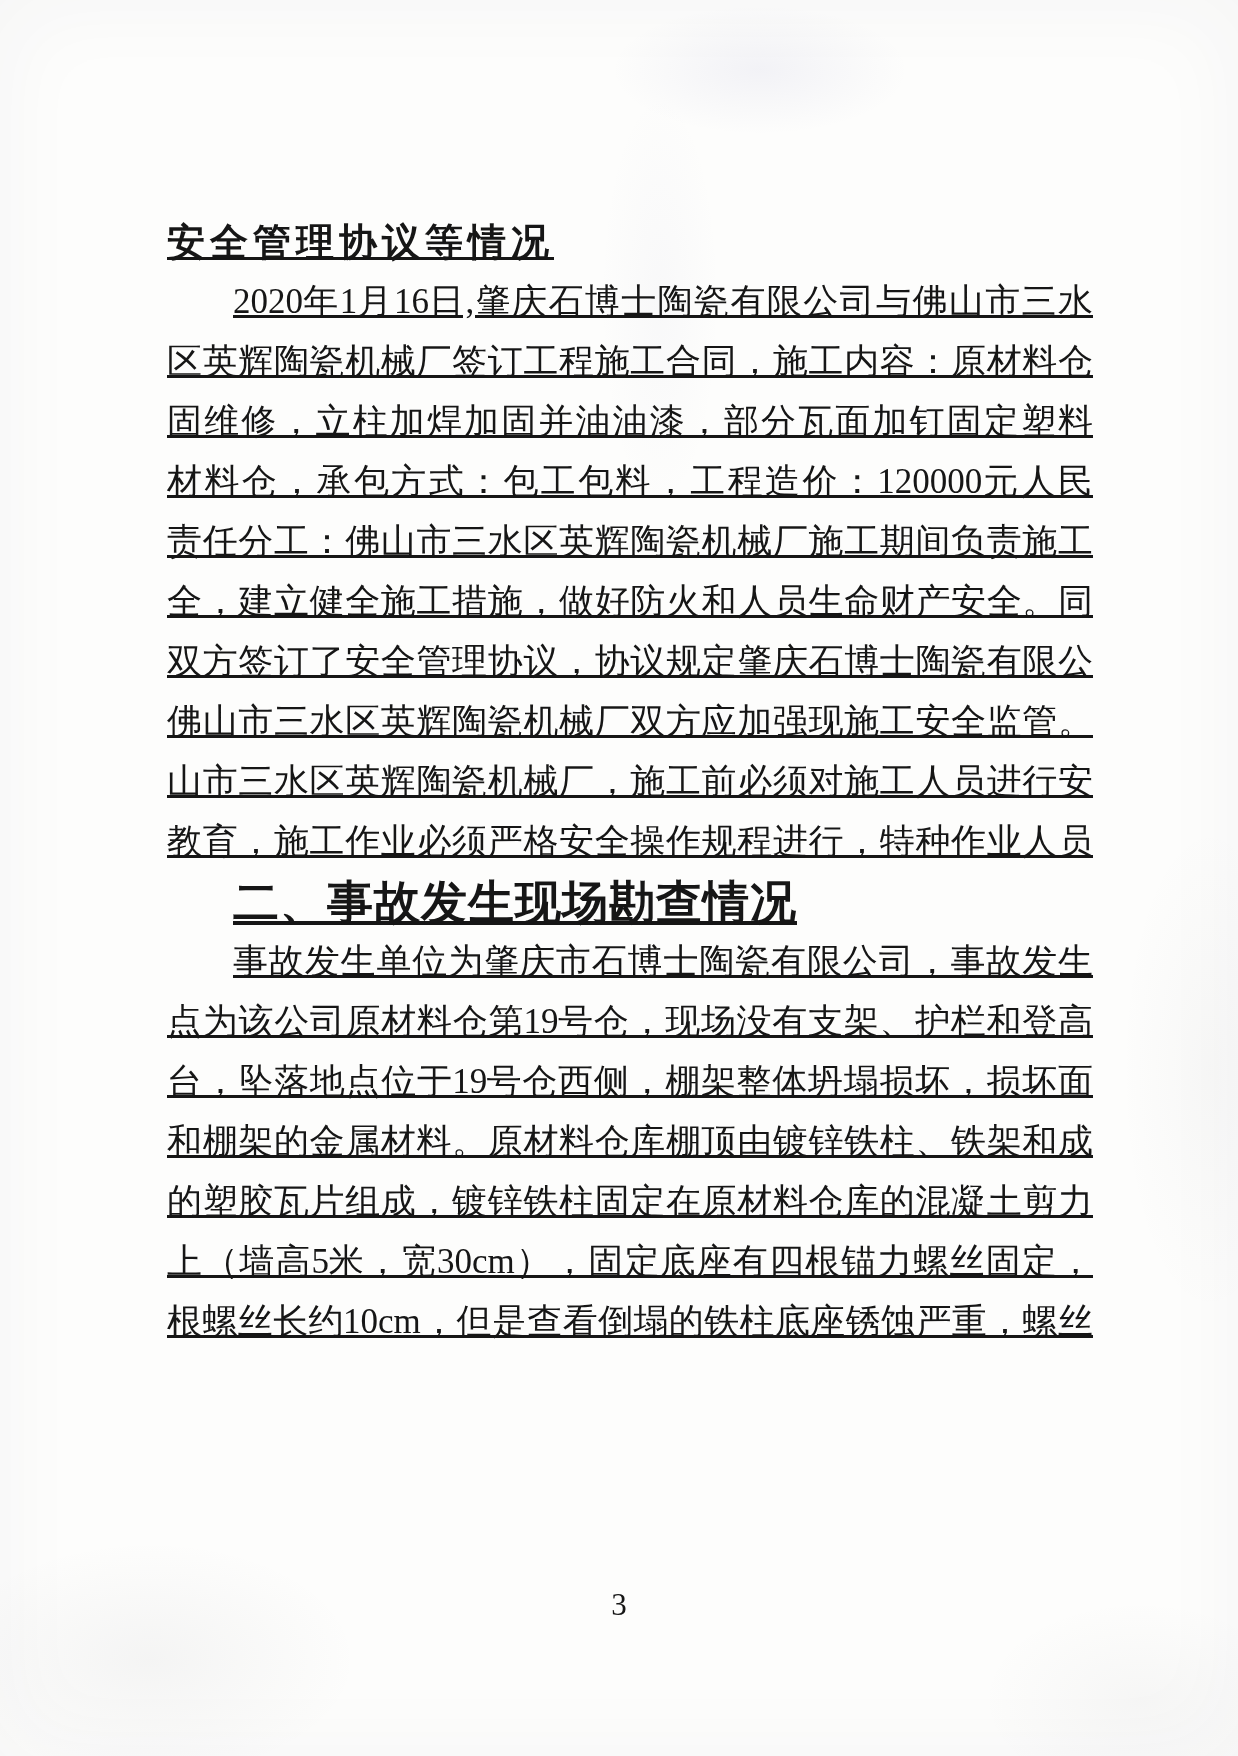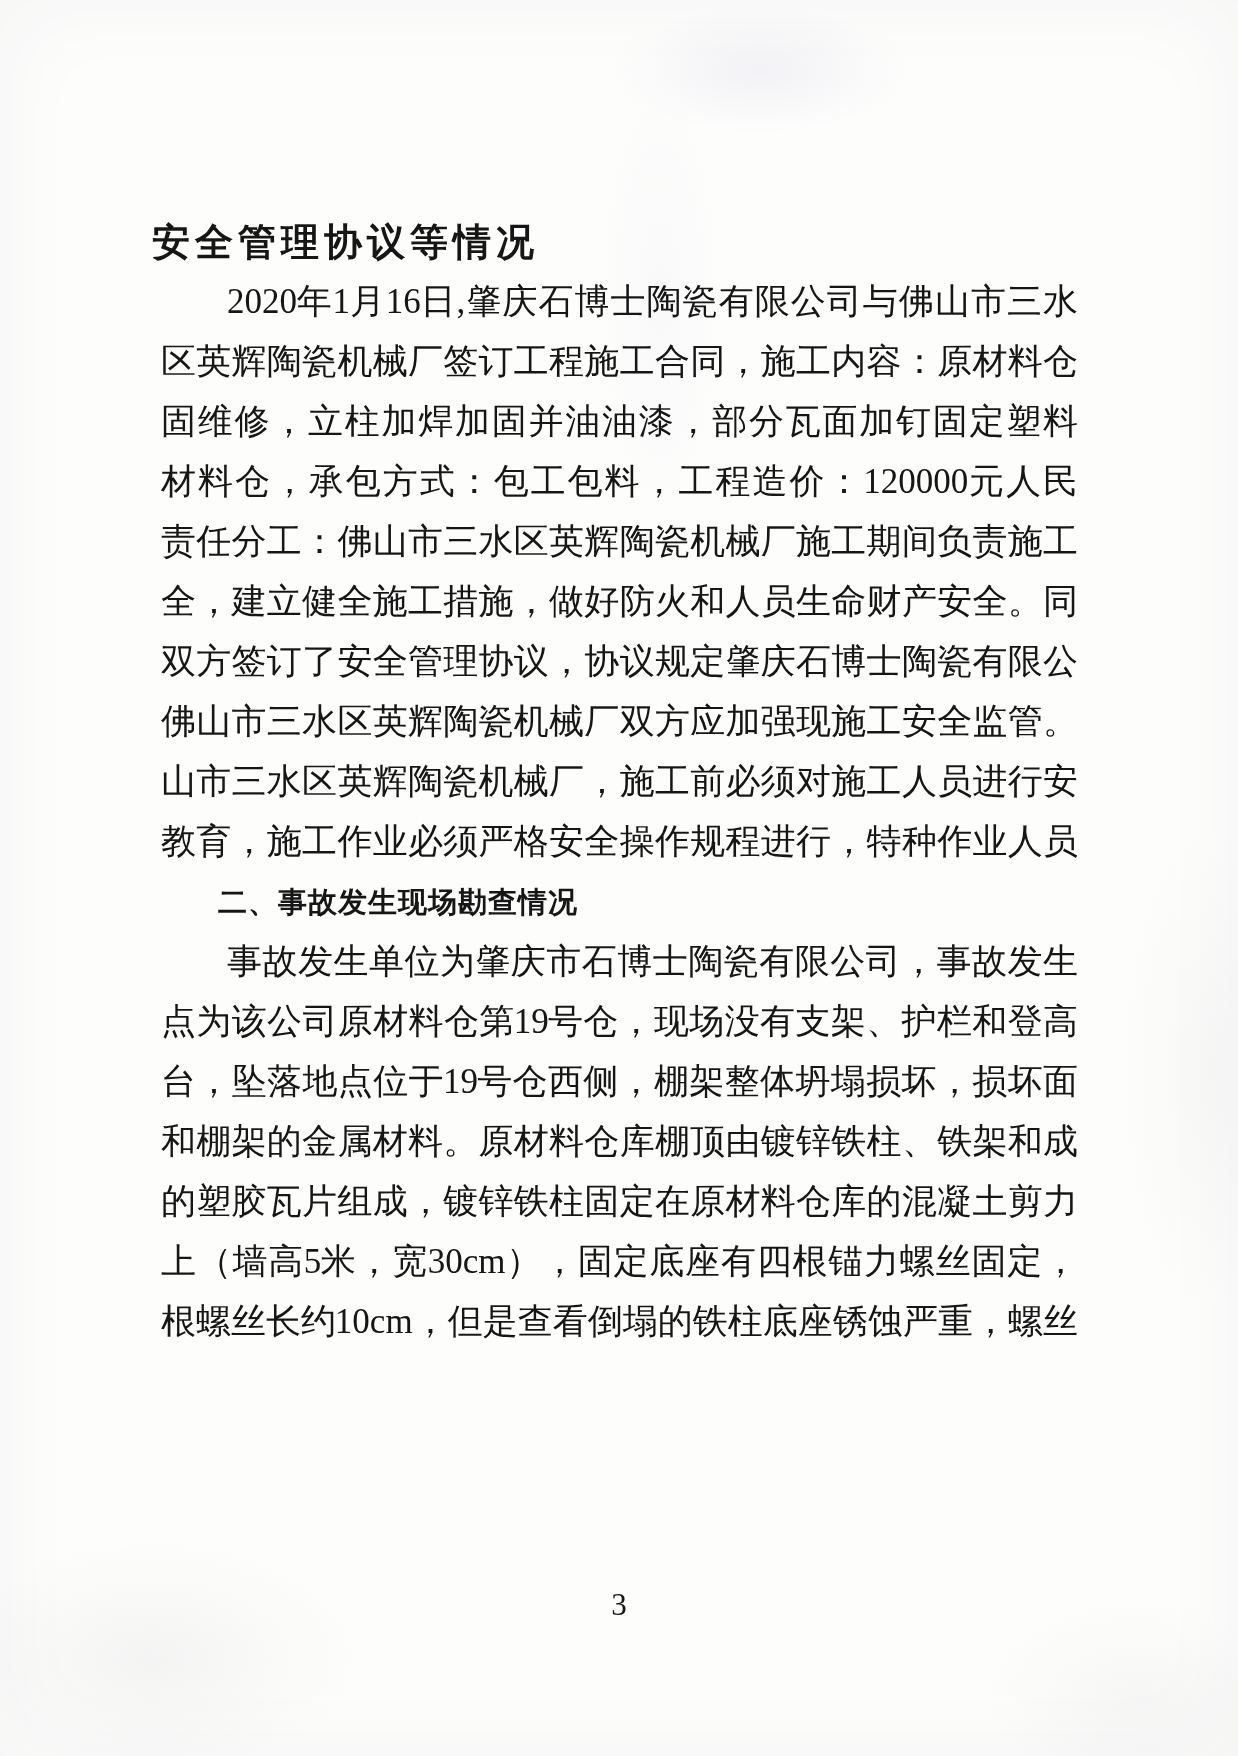--- a/index.html
+++ b/index.html
@@ -22,50 +22,50 @@
               background: radial-gradient(ellipse at center, rgba(120,120,170,0.035), rgba(120,120,170,0) 70%); }
   .noise.n3 { left: -60px; top: 1540px; width: 420px; height: 240px;
               background: radial-gradient(ellipse at center, rgba(80,80,90,0.05), rgba(80,80,90,0) 70%); }
   .noise.n4 { left: 980px; top: 1600px; width: 320px; height: 200px;
               background: radial-gradient(ellipse at center, rgba(80,80,90,0.04), rgba(80,80,90,0) 70%); }
   .noise.n5 { left: 1120px; top: 820px; width: 180px; height: 500px;
               background: radial-gradient(ellipse at center, rgba(80,80,90,0.03), rgba(80,80,90,0) 70%); }
 
   .textblock {
     position: absolute;
-    left: 152px;
+    left: 167px;
     top: 212px;
     width: 926px;
+    text-decoration: underline;
   }
   .line {
     height: 60px;
     line-height: 60px;
     font-size: 35px;
     letter-spacing: 0px;
     word-spacing: -10px;
     white-space: nowrap;
     overflow: hidden;
   }
   .just {
     white-space: normal;
     text-align: justify;
     text-align-last: justify;
     text-justify: inter-character;
-    margin-left: 9px;
   }
   .indent { text-indent: 66px; }
   .h1 {
     font-weight: bold;
     font-size: 38px;
     letter-spacing: 5px;
     word-spacing: 0;
   }
   .h2 {
     font-weight: bold;
-    font-size: 29px;
+    font-size: 46px;
     letter-spacing: 1px;
     word-spacing: 0;
     font-family: "Liberation Sans", "DejaVu Sans", sans-serif;
     text-indent: 66px;
   }
   .pagenum {
     position: absolute;
     left: 0;
     top: 1585px;
     width: 1238px;

